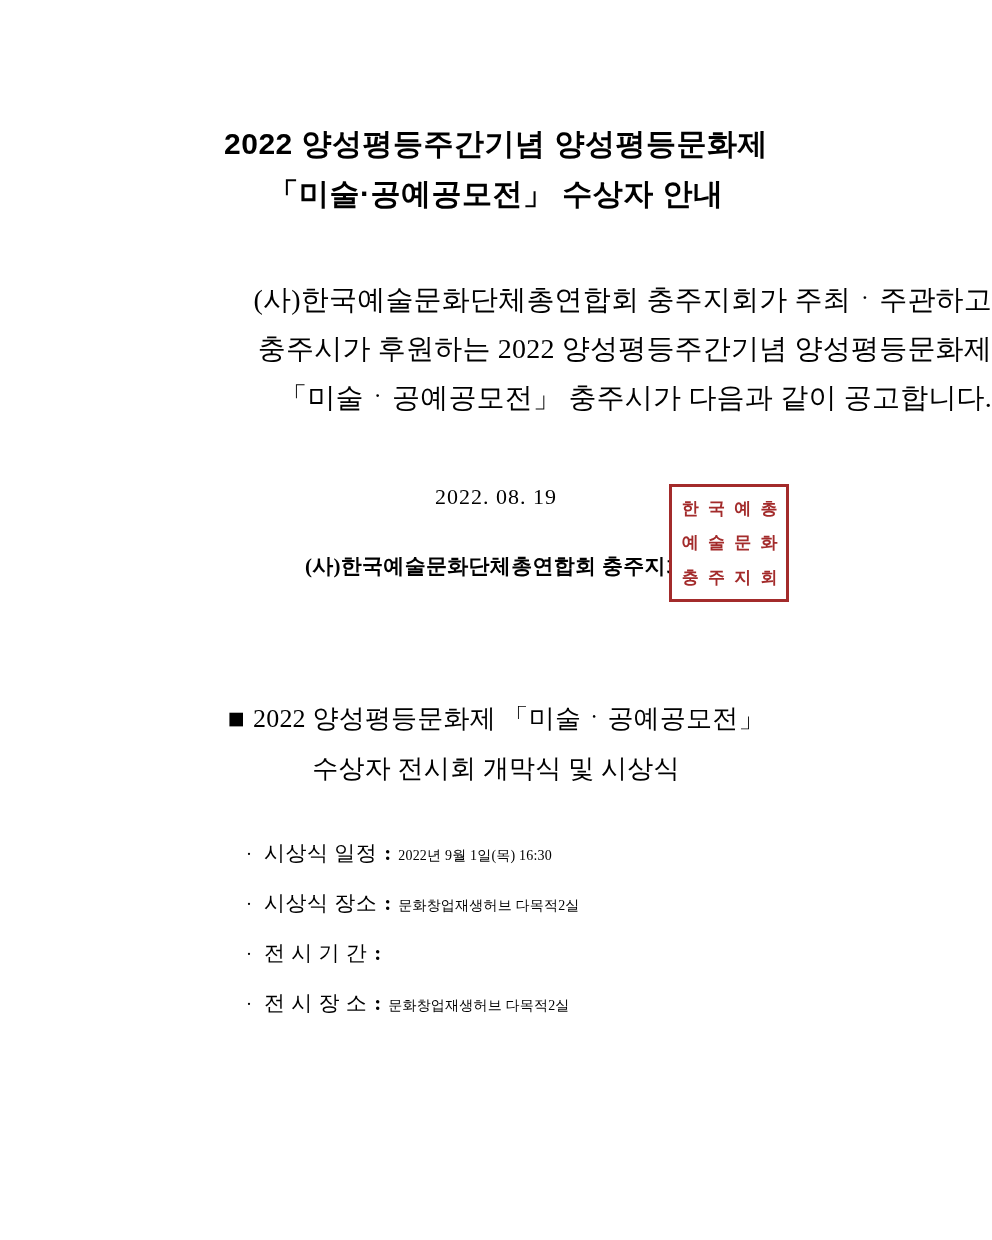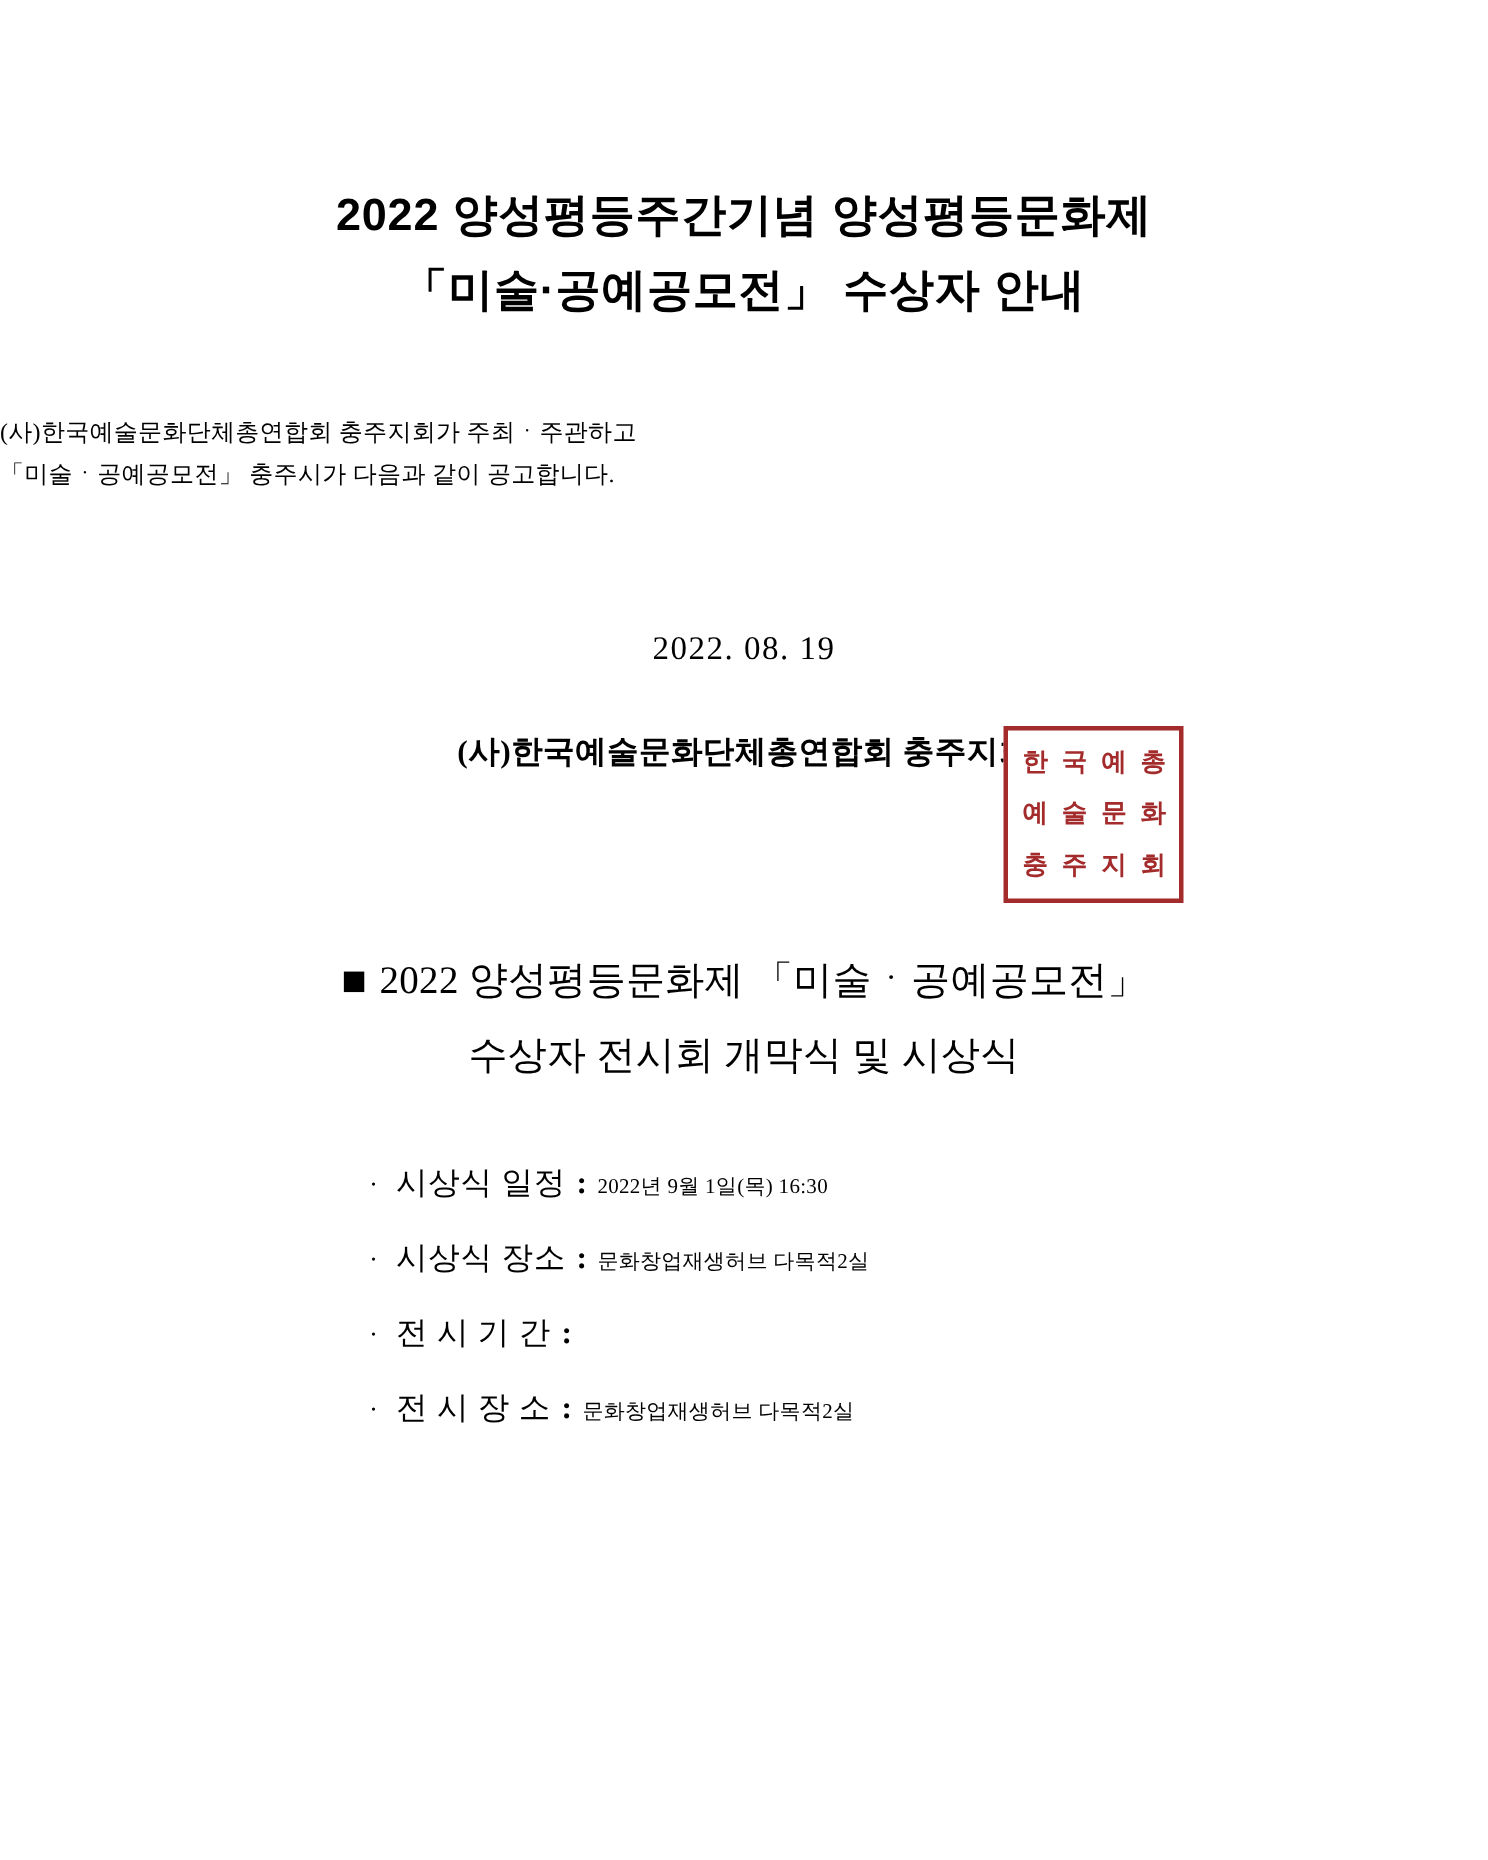--- a/index.html
+++ b/index.html
@@ -35,32 +35,32 @@
     line-height: 1.45;
     color: #000;
   }
   .title-line.second {
     margin-top: 6px;
   }
 
   
   .intro {
     margin-top: 60px;
-    text-align: left;
-    font-size: 16px;
+    text-align: right;
+    font-size: 28px;
     line-height: 1.75;
     letter-spacing: 0.2px;
   }
   .intro div {
     white-space: nowrap;
   }
 
   
   .date-line {
-    margin-top: 88px;
+    margin-top: 62px;
     text-align: center;
     font-size: 22px;
     letter-spacing: 1px;
   }
   .issuer-wrap {
     margin-top: 42px;
     text-align: center;
     position: relative;
   }
   .issuer {
@@ -167,20 +167,21 @@
 
 <div class="page">
 
   <div class="title-block">
     <div class="title-line">2022 양성평등주간기념 양성평등문화제</div>
     <div class="title-line second">「미술·공예공모전」 수상자 안내</div>
   </div>
 
   <div class="intro">
     <div>(사)한국예술문화단체총연합회 충주지회가 주최ㆍ주관하고</div>
+    <div>충주시가 후원하는 2022 양성평등주간기념 양성평등문화제</div>
     <div>「미술ㆍ공예공모전」 충주시가 다음과 같이 공고합니다.</div>
   </div>
 
   <div class="date-line">2022. 08. 19</div>
 
   <div class="issuer-wrap">
     <span class="issuer">(사)한국예술문화단체총연합회 충주지회</span>
   </div>
 
   <div class="seal">

